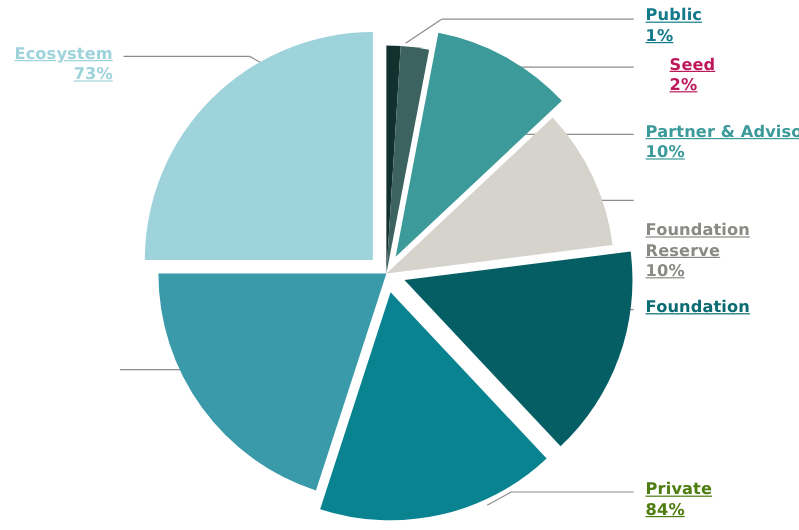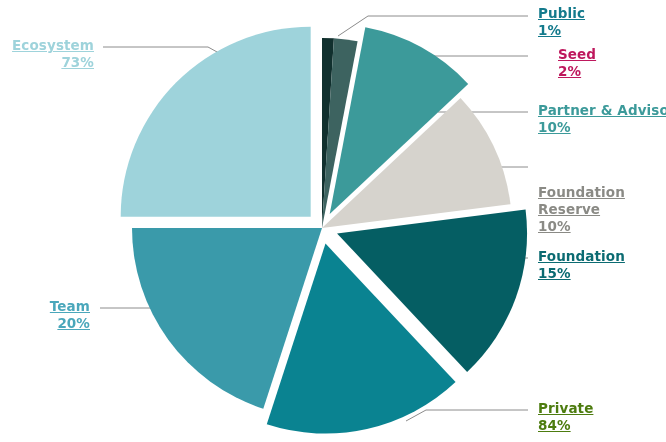--- a/index.html
+++ b/index.html
@@ -95,31 +95,26 @@
     <span class="lbl-pct">10%</span>
   </div>
 
   <div class="label right wrap" style="left: 538px; top: 157px; color: rgb(138, 138, 133);">
     <span class="lbl-name">Foundation Reserve</span>
     <span class="lbl-pct">10%</span>
   </div>
 
   <div class="label right" style="left: 538px; top: 248px; color: rgb(11, 107, 114);">
     <span class="lbl-name">Foundation</span>
-    <span class="lbl-pct">15%</span>
   </div>
 
   <div class="label right" style="left: 538px; top: 400px; color: #4d7c0f;">
     <span class="lbl-name">Private</span>
     <span class="lbl-pct">84%</span>
   </div>
 
-  <div class="label left" style="right: 576px; top: 298px; color: rgb(74, 167, 187);">
-    <span class="lbl-name">Team</span>
-    <span class="lbl-pct">20%</span>
-  </div>
 
   <div class="label left" style="right: 572px; top: 37px; color: rgb(158, 211, 219);">
     <span class="lbl-name">Ecosystem</span>
     <span class="lbl-pct">73%</span>
   </div>
 
 </div>
 
 </body></html>

